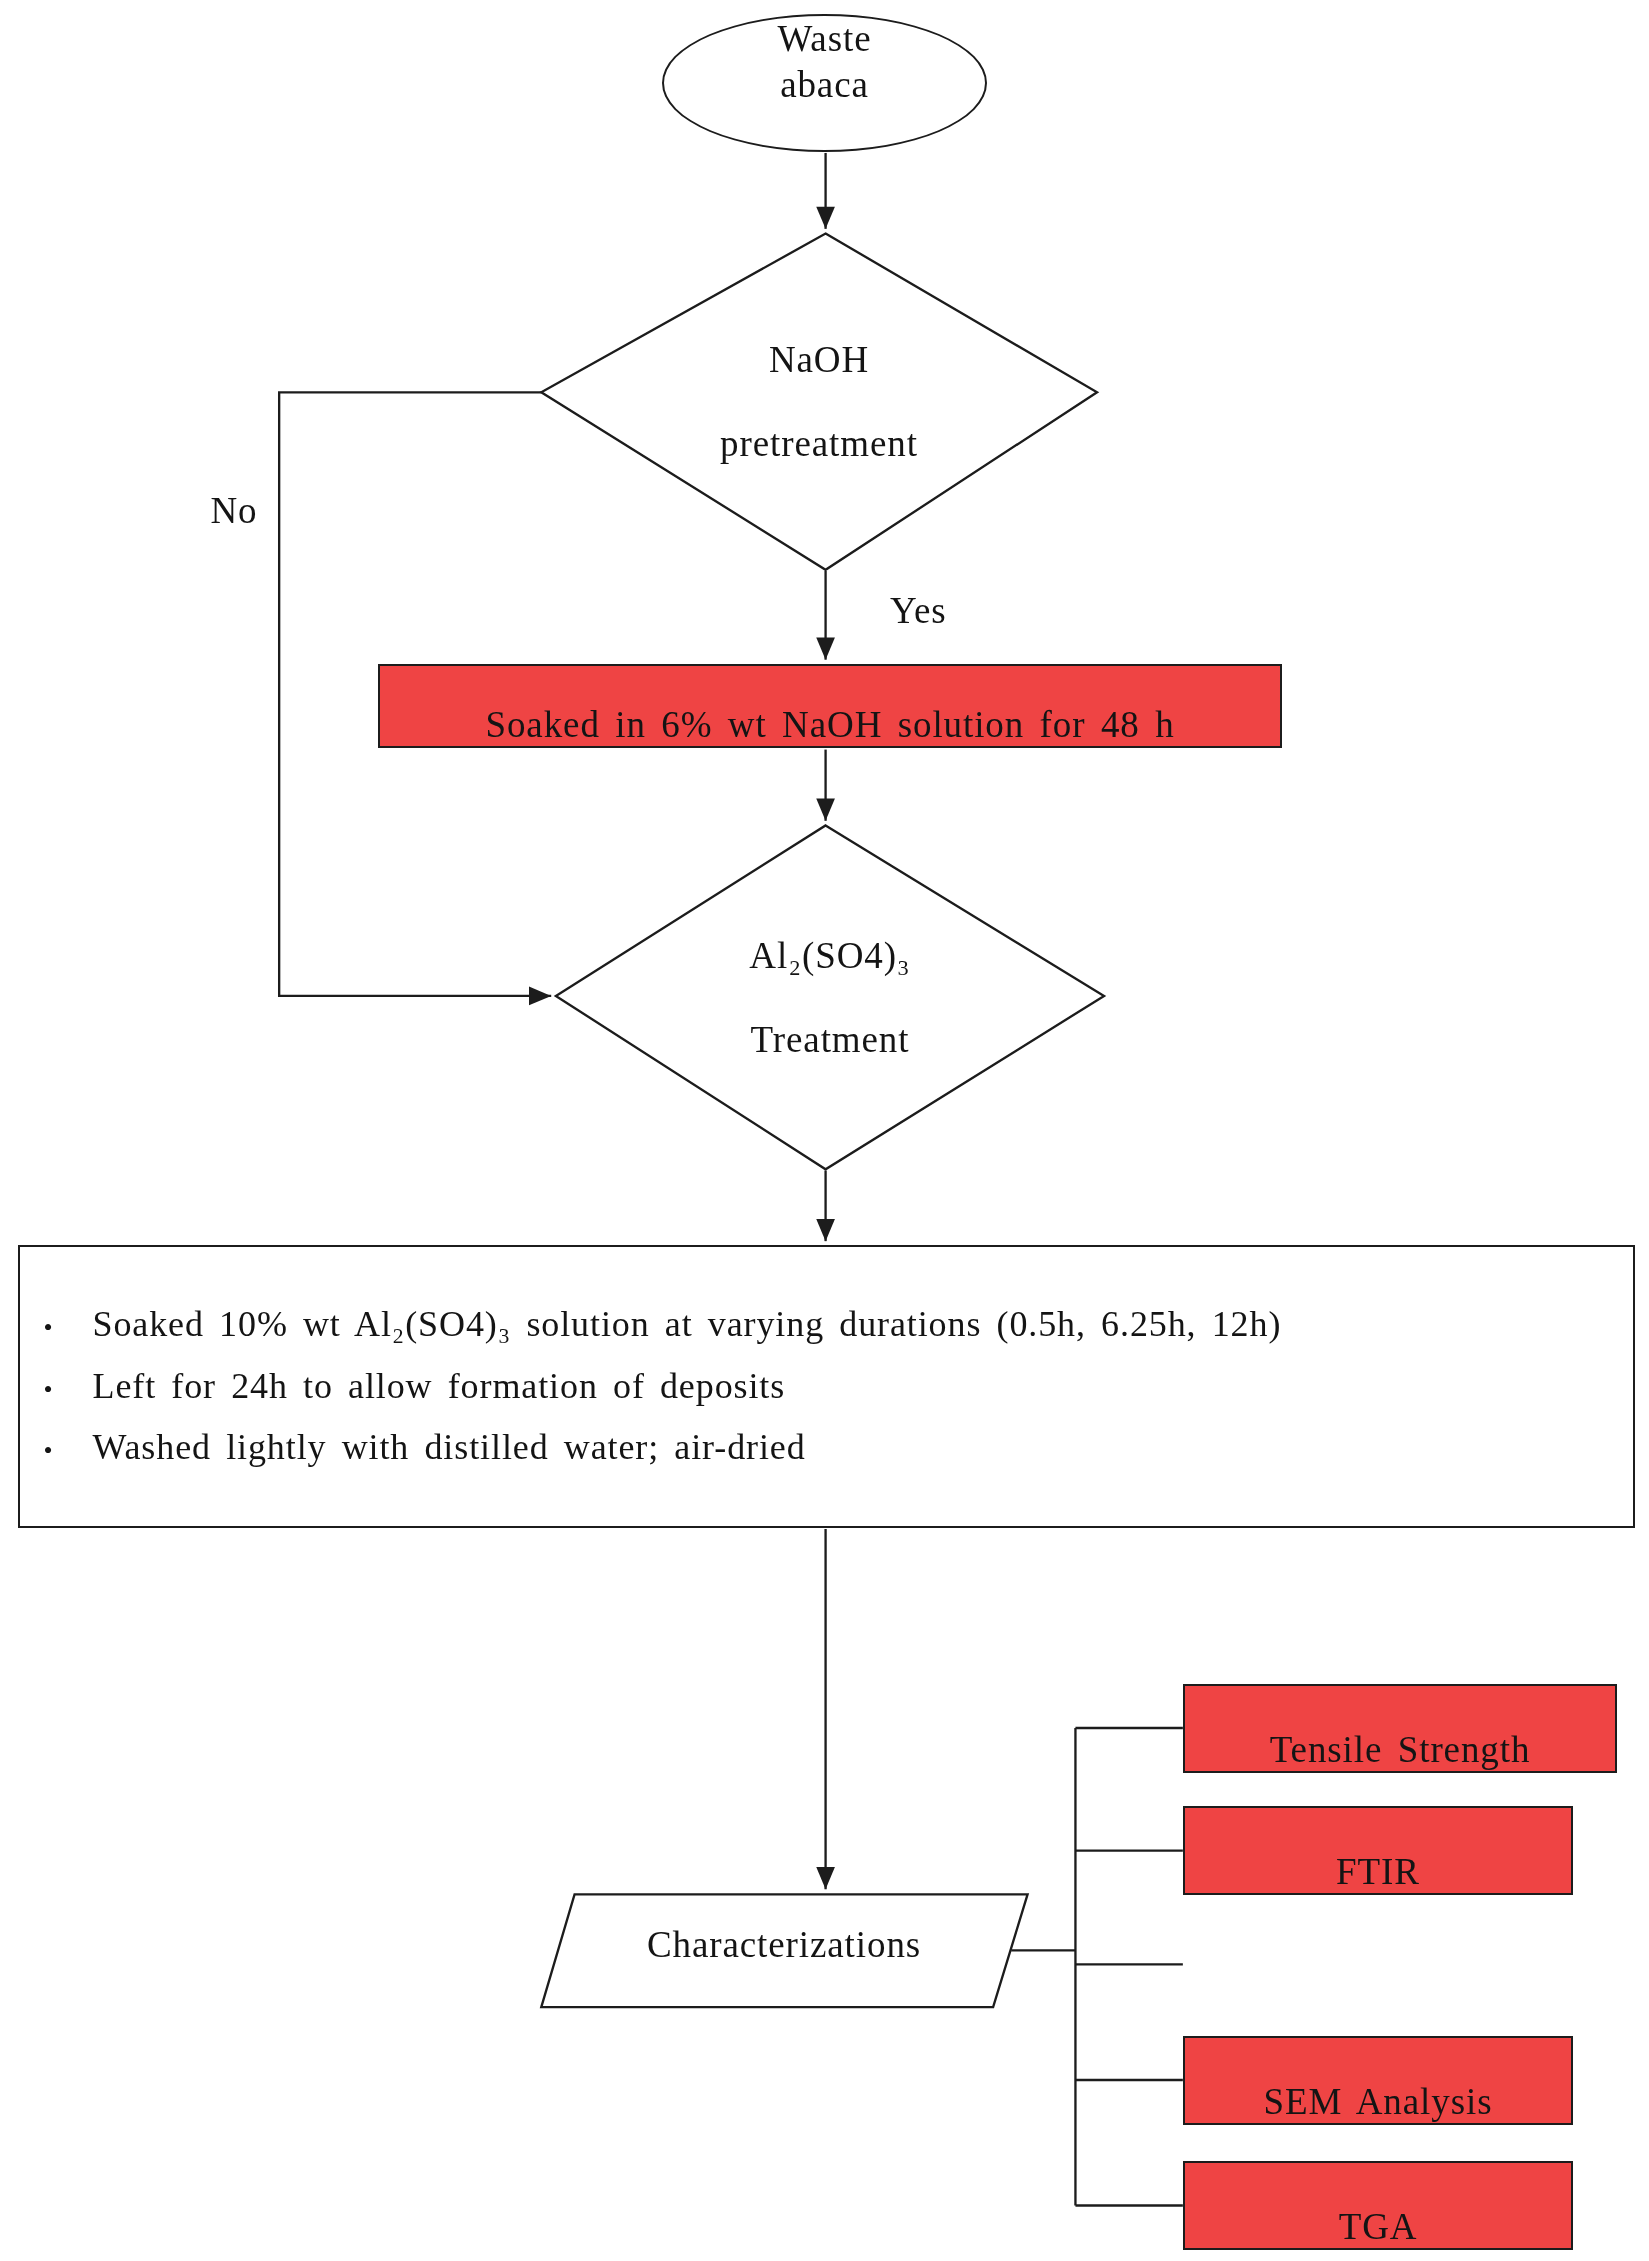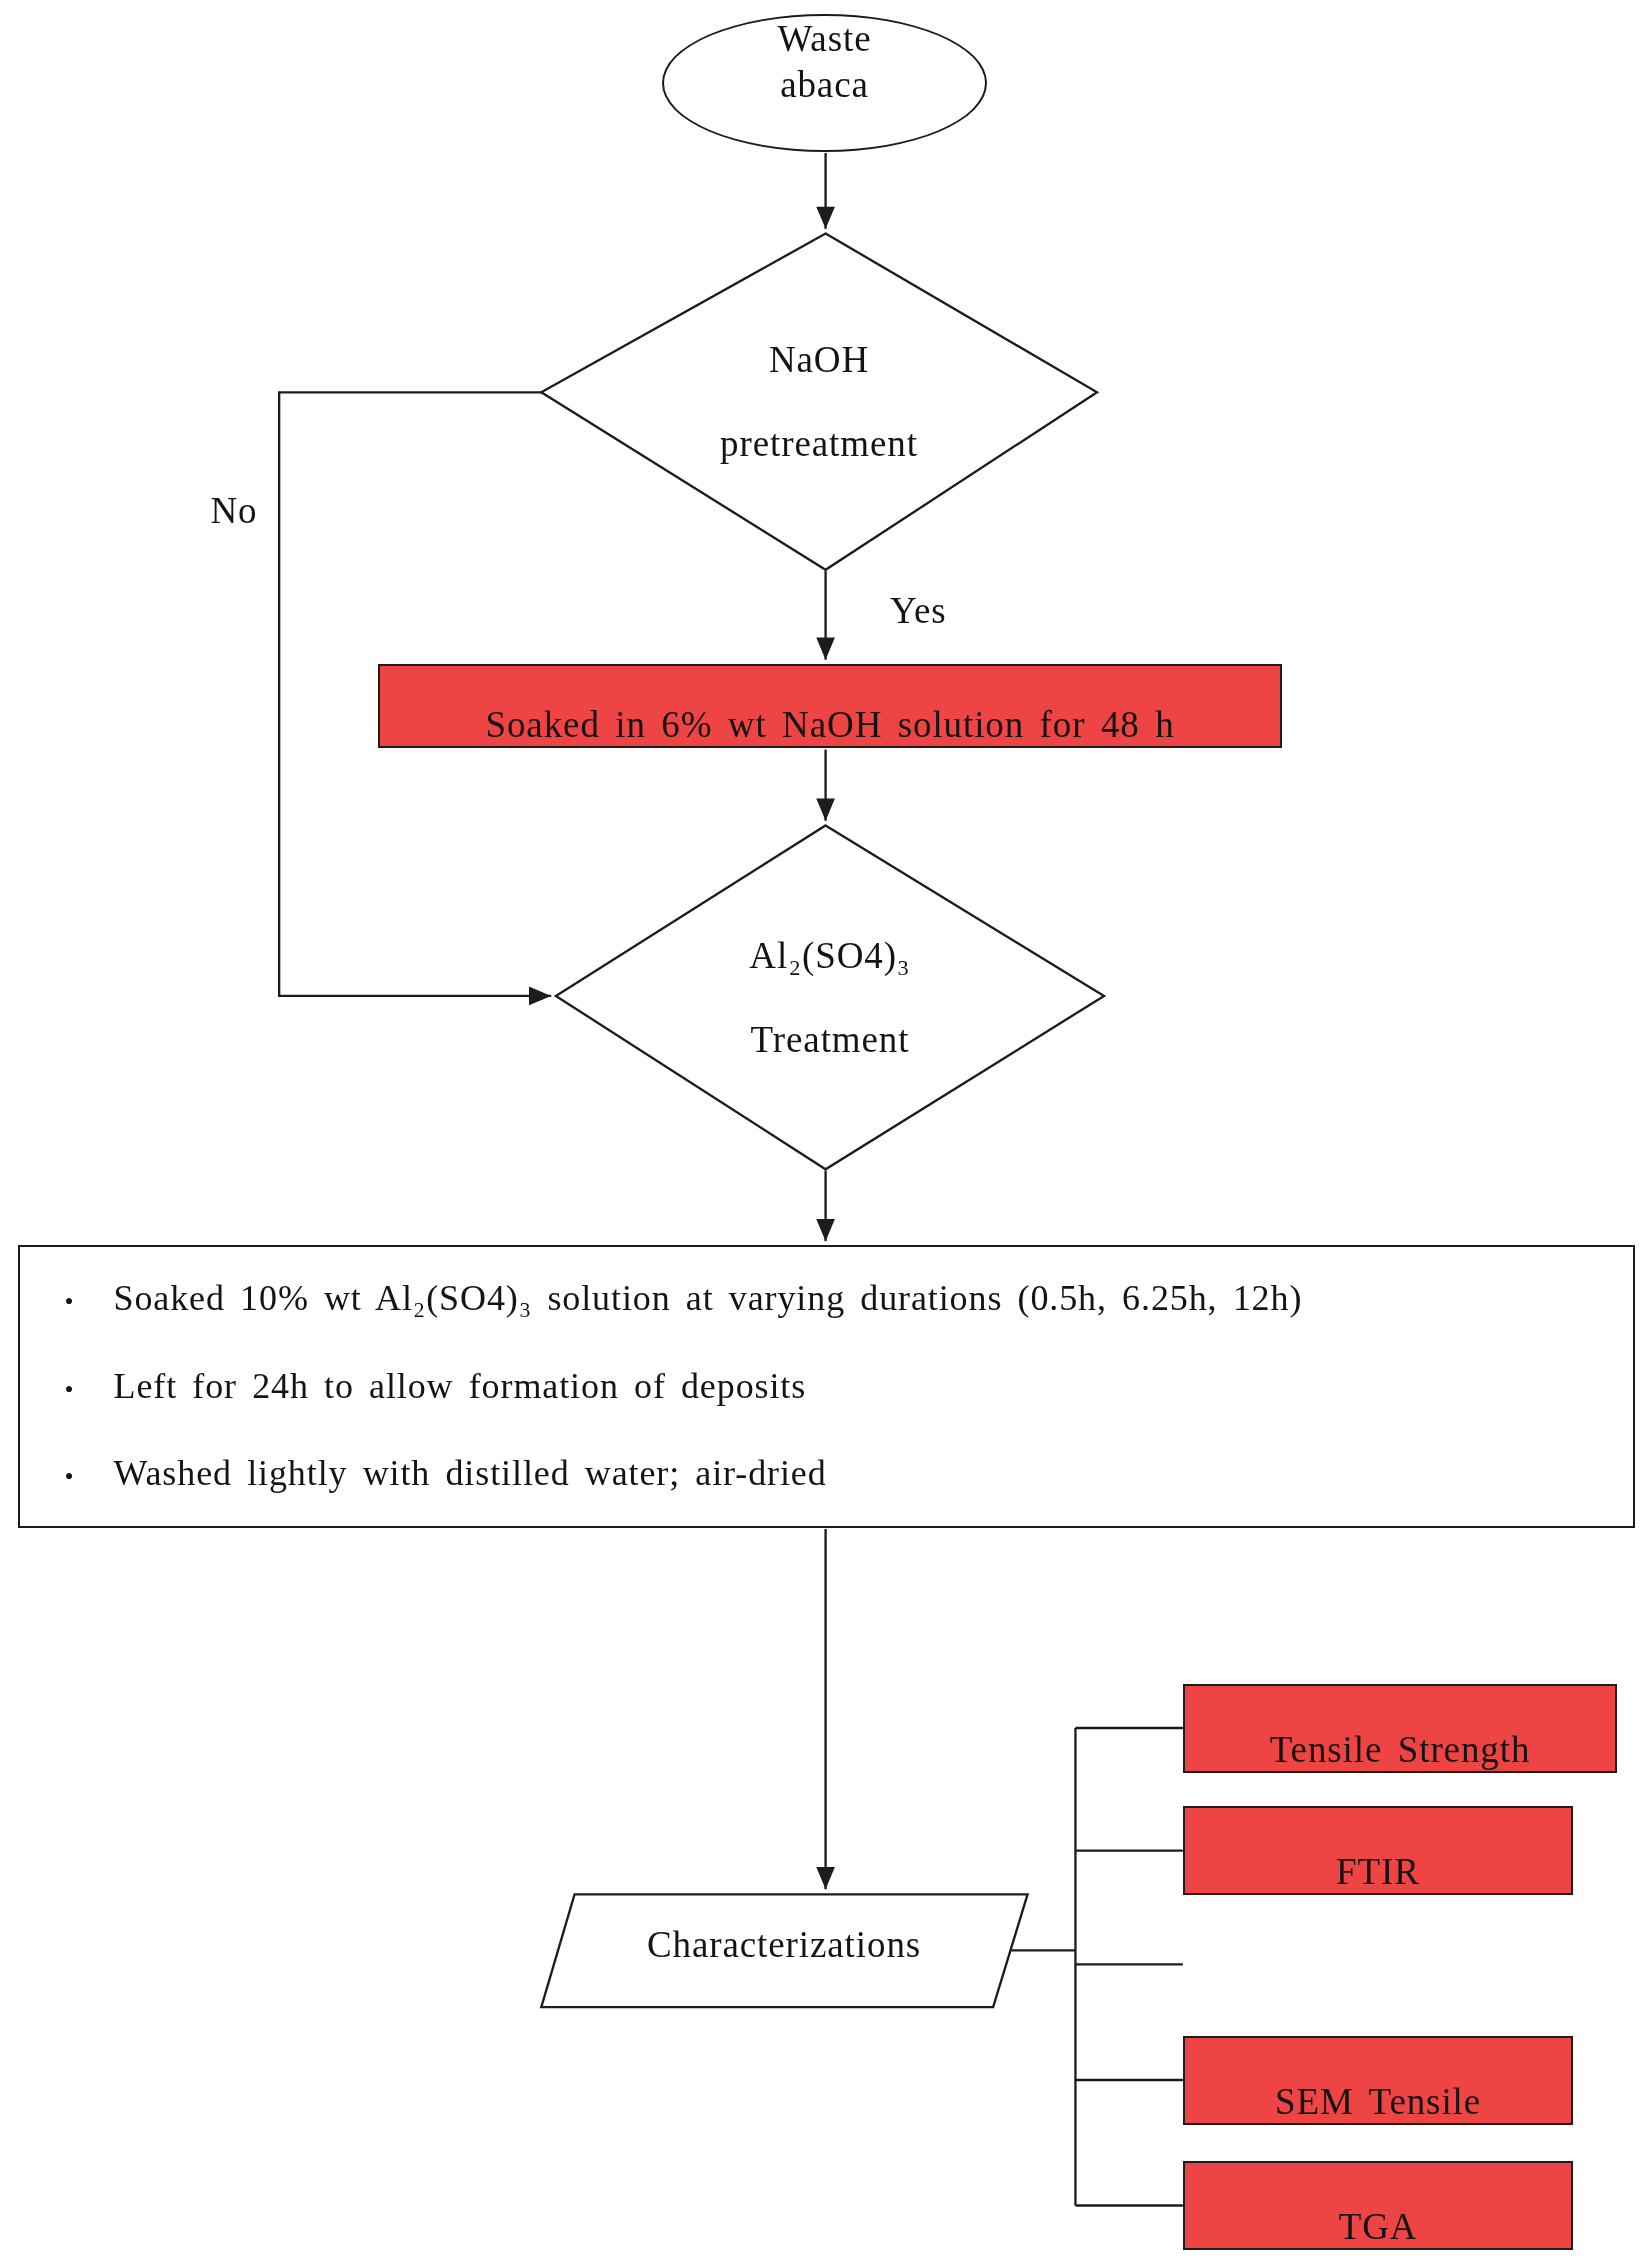--- a/index.html
+++ b/index.html
@@ -39,23 +39,22 @@
     display: flex; flex-direction: column;
     align-items: center; justify-content: center;
     text-align: center; line-height: 1.3; gap: 36px;
   }
   .label { position: absolute; }
   .steps-box {
     position: absolute;
     border: 2.3px solid #1c1c1c;
     background: #ffffff;
     display: flex; flex-direction: column; justify-content: center;
-    padding-left: 45px;
+    padding-left: 24px;
     font-size: 36px;
-    gap: 26px;
   }
   .step { white-space: nowrap; line-height: 1.72; }
   .bullet { display: inline-block; width: 49px; font-size: 26px; }
 </style>
 </head>
 <body>
 
 <div class="canvas">
 
   <svg class="lines" width="1650" height="2261" viewBox="0 0 2826 3873">
@@ -130,20 +129,20 @@
 
   <div class="shape-text" style="left:541px; top:1895px; width:486px; height:101px;">Characterizations</div>
 
   <div class="box" style="left:1183px; top:1684px; width:434px; height:89px;">
     <span>Tensile Strength</span>
   </div>
   <div class="box" style="left:1183px; top:1806px; width:390px; height:89px;">
     <span>FTIR</span>
   </div>
   <div class="box" style="left:1183px; top:2036px; width:390px; height:89px;">
-    <span>SEM Tensile</span>
+    <span>SEM Analysis</span>
   </div>
   <div class="box" style="left:1183px; top:2161px; width:390px; height:89px;">
     <span>TGA</span>
   </div>
 
 </div>
 
 
 </body></html>

